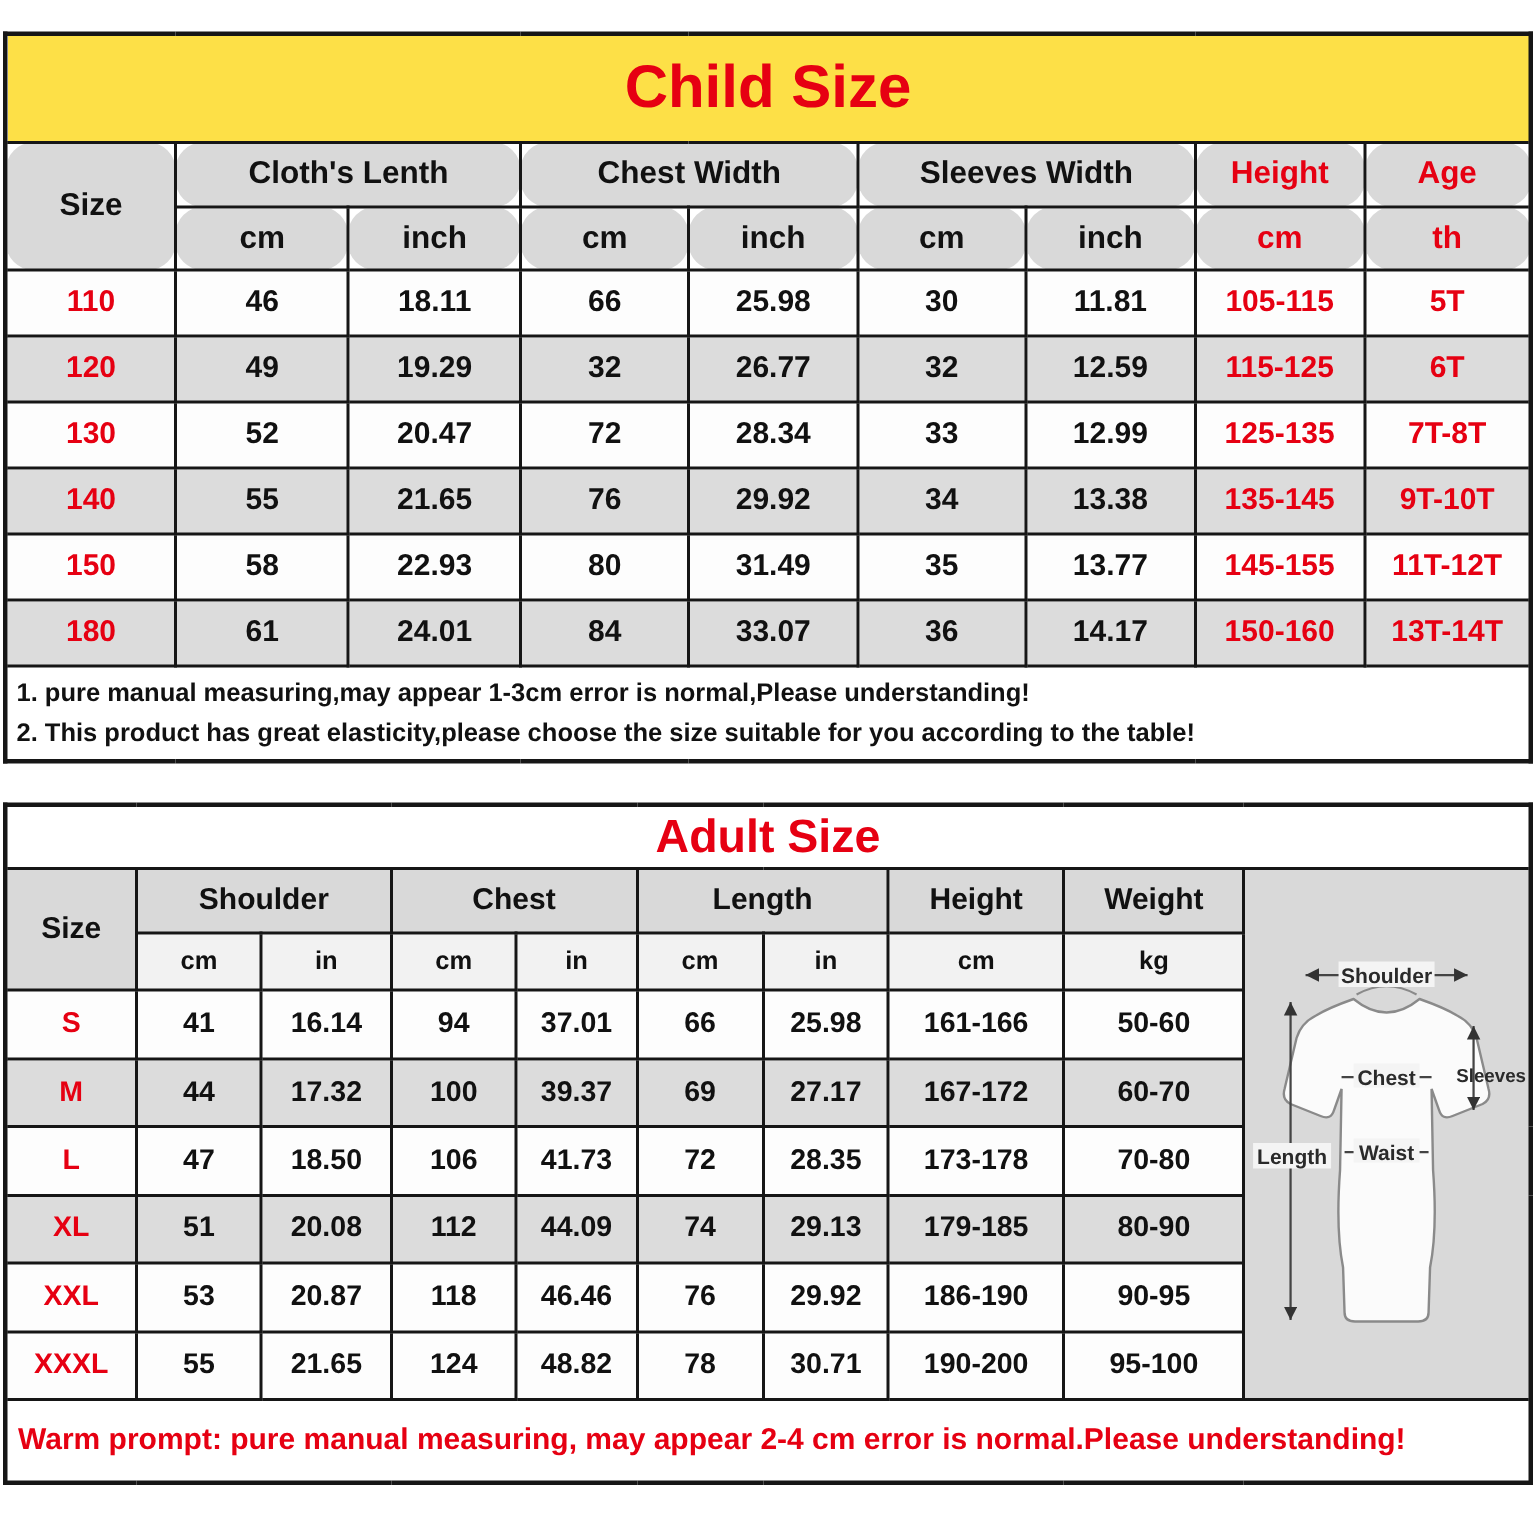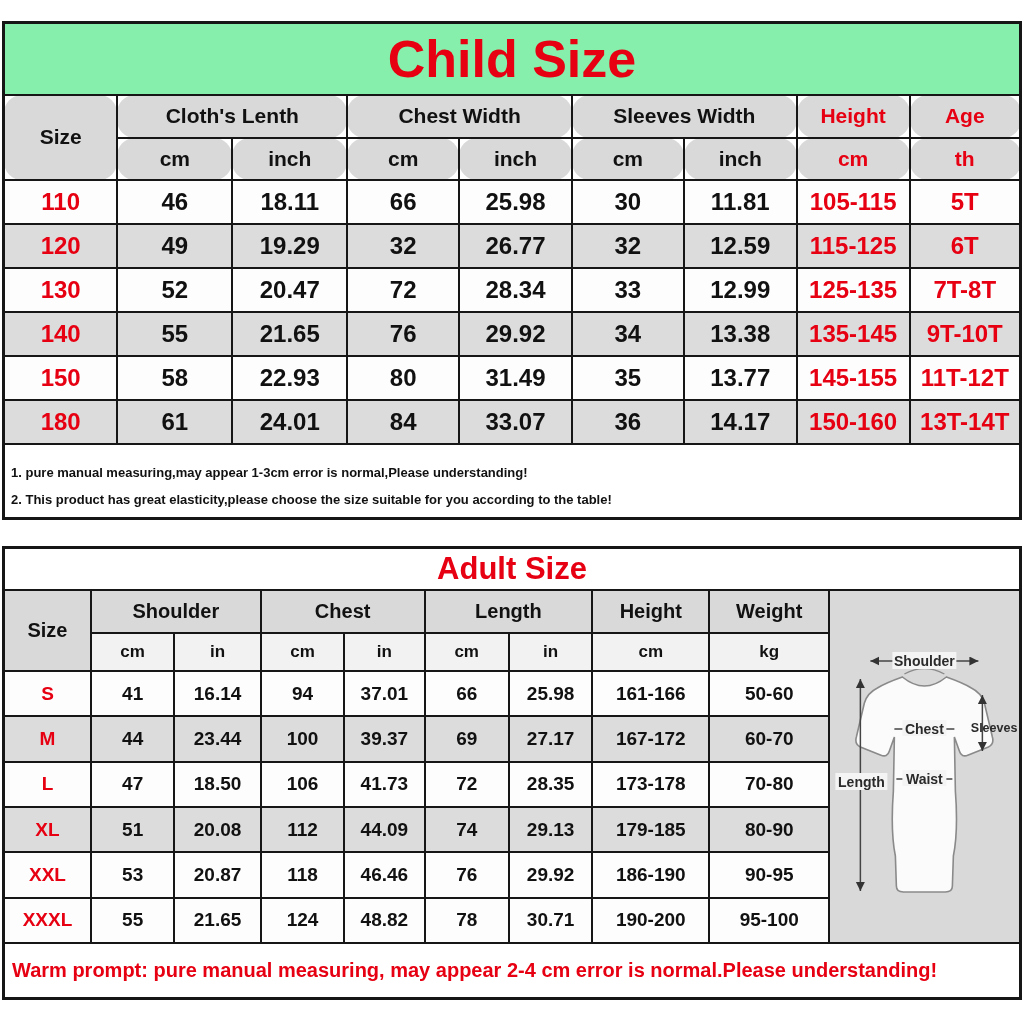--- a/index.html
+++ b/index.html
@@ -23,42 +23,42 @@
     text-align: center;
     vertical-align: middle;
     overflow: hidden;
     padding: 0;
   }
   .c-red { color: #e60012; }
 
   
   .child-table { margin-bottom: 26px; }
   .child-table .title-cell {
-    background: #86efac;
-    font-size: 52px;
+    background: #fde047;
+    font-size: 40px;
     height: 72px;
   }
   .child-table .hdr td {
     background: #d9d9d9;
     font-size: 21px;
     height: 43px;
     border-radius: 18px;
   }
   .child-table .sub td { height: 42px; }
   .child-table .data td {
-    font-size: 24px;
+    font-size: 20px;
     height: 44px;
   }
   .row-white td { background: #fdfdfd; }
   .row-gray td  { background: #dcdcdc; text-align: center; }
   .notes-cell {
     background: #ffffff;
     text-align: left;
-    font-size: 13px;
-    padding: 14px 6px 4px 6px;
+    font-size: 17px;
+    padding: 3px 6px 4px 6px;
   }
   .notes-cell div { line-height: 27px; white-space: nowrap; }
 
   
   .adult-table .title-cell {
     background: #ffffff;
     font-size: 31px;
     height: 43px;
   }
   .adult-table .hdr td {
@@ -289,21 +289,21 @@
       <td>94</td>
       <td>37.01</td>
       <td>66</td>
       <td>25.98</td>
       <td>161-166</td>
       <td>50-60</td>
     </tr>
     <tr class="data row-gray">
       <td class="c-red size-col">M</td>
       <td>44</td>
-      <td>23.44</td>
+      <td>17.32</td>
       <td>100</td>
       <td>39.37</td>
       <td>69</td>
       <td>27.17</td>
       <td>167-172</td>
       <td>60-70</td>
     </tr>
     <tr class="data row-white">
       <td class="c-red size-col">L</td>
       <td>47</td>

